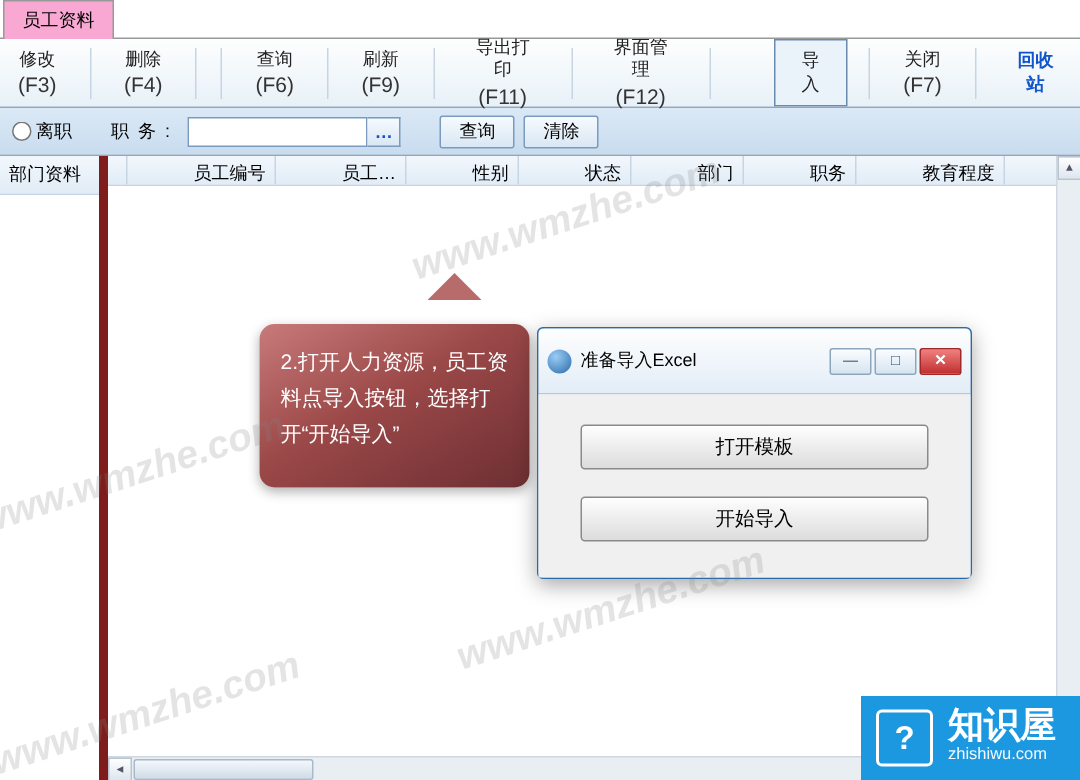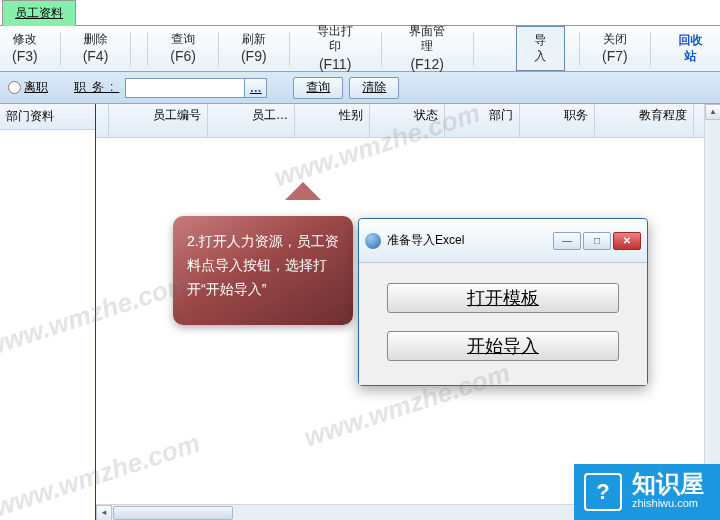--- a/index.html
+++ b/index.html
@@ -1,42 +1,42 @@
 <!DOCTYPE html>
 <html><head>
 <meta charset="utf-8">
 <style>
 * { box-sizing: border-box; margin: 0; padding: 0; font-family: "Microsoft YaHei", SimSun, sans-serif; font-size: 12px; }
 body { background: #fff; width: 720px; height: 520px; overflow: hidden; position: relative; }
 
 .tab-strip { display: flex; align-items: flex-end; height: 26px; padding-left: 2px; border-bottom: 1px solid #999; background: #fff; }
 .tab { padding: 4px 12px; border: 1px solid #999; border-bottom: none; background: #fff; position: relative; top: 1px; }
-.tab.active { background: #86efac; text-decoration: underline; }
+.tab.active { background: #f9a8d4; }
 
 .toolbar { display: flex; align-items: center; height: 46px; background: linear-gradient(#fdfefe,#e8f1f8); border-bottom: 1px solid #8fa8c0; padding: 0 4px; gap: 12px; }
 .toolbar-item { text-align: center; padding: 4px 8px; cursor: pointer; line-height: 1.3; color: #222; }
 .toolbar-item .shortcut { font-size: 14px; color: #333; }
 .toolbar-item.import { border: 1px solid #6a8bb0; background: #eaf2fa; padding: 6px 12px; margin-left: 28px; }
 .toolbar-item.recycle { color: #1155cc; font-weight: bold; }
 .toolbar-sep { width: 1px; background: #c6d5e3; height: 34px; margin: 0 2px; }
 
-.filter-bar { display: flex; align-items: center; height: 32px; background: linear-gradient(#dbe9f6,#c8dcef); border-bottom: 1px solid #8fa8c0; padding: 0 8px; gap: 6px; text-decoration: underline; }
+.filter-bar { display: flex; align-items: center; height: 32px; background: linear-gradient(#dbe9f6,#c8dcef); border-bottom: 1px solid #8fa8c0; padding: 0 8px; gap: 6px; }
 .radio-wrap { display: flex; align-items: center; gap: 3px; }
 .filter-label { letter-spacing: 6px; }
 .combo { display: flex; align-items: center; }
 .combo input { width: 120px; height: 20px; border: 1px solid #7a9bbd; background: #fff; padding: 0 4px; }
 .combo .picker { width: 22px; height: 20px; border: 1px solid #7a9bbd; border-left: none; background: linear-gradient(#f6fafe,#d9e7f4); color: #2a5; font-weight: bold; text-align: center; line-height: 18px; cursor: pointer; color:#1155cc;}
 .fbtn { height: 22px; padding: 0 12px; border: 1px solid #7a9bbd; background: linear-gradient(#f6fafe,#d9e7f4); cursor: pointer; border-radius: 2px; }
 
 .content { display: flex; height: calc(520px - 26px - 46px - 32px); }
-.sidebar { width: 96px; border-right: 1px solid #7f1d1d; background: #fff; }
+.sidebar { width: 72px; border-right: 6px solid #7f1d1d; background: #fff; }
 .side-header { padding: 4px 6px; background: linear-gradient(#f2f7fc,#e1ecf6); border-bottom: 1px solid #c6d5e3; }
 
 .grid { flex: 1; overflow: hidden; position: relative; }
-.grid-header { display: flex; background: linear-gradient(#f2f7fc,#e1ecf6); border-bottom: 1px solid #c6d5e3; height: 34px; gap: 38px; }
+.grid-header { display: flex; background: linear-gradient(#f2f7fc,#e1ecf6); border-bottom: 1px solid #c6d5e3; height: 20px; gap: 38px; }
 .gh { border-right: 1px solid #c6d5e3; padding: 3px 6px; white-space: nowrap; }
 
 .scrollbar-h { position: absolute; left: 0; right: 16px; bottom: 0; height: 16px; background: #e9eef3; border-top: 1px solid #cfd8e0; display: flex; }
 .sb-btn { width: 16px; height: 16px; background: linear-gradient(#fefefe,#dde6ee); border: 1px solid #b8c4cf; text-align: center; font-size: 9px; line-height: 13px; color: #556; }
 .sb-track { flex: 1; position: relative; }
 .sb-thumb { position: absolute; left: 0; top: 0; width: 120px; height: 14px; margin: 1px; background: linear-gradient(#f4f8fc,#cfdbe7); border: 1px solid #a9b9c8; border-radius: 2px; }
 .scrollbar-v { position: absolute; top: 0; right: 0; bottom: 16px; width: 16px; background: #e9eef3; border-left: 1px solid #cfd8e0; display: flex; flex-direction: column; }
 .sb-track-v { flex: 1; position: relative; }
 .corner { position: absolute; right: 0; bottom: 0; width: 16px; height: 16px; background: #e9eef3; }
 
@@ -44,21 +44,21 @@
 .callout:after { content: ""; position: absolute; top: -34px; right: 32px; width: 0; height: 0; border: 18px solid transparent; border-bottom-color: #b86b6b; border-top: none; }
 
 .dialog { position: absolute; left: 358px; top: 218px; width: 290px; background: #f0f0f0; border: 1px solid #2a6aa8; border-radius: 4px; box-shadow: 0 4px 14px rgba(0,0,0,0.35); }
 .dlg-title { height: 44px; background: linear-gradient(#fefefe,#e2edf7); border-bottom: 1px solid #b7c7d7; display: flex; align-items: center; padding: 0 6px; border-radius: 4px 4px 0 0; }
 .dlg-icon { width: 16px; height: 16px; border-radius: 50%; background: radial-gradient(circle at 35% 30%, #9acdf5, #2a6aa8); margin-right: 6px; position:relative;}
 .dlg-title-text { flex: 1; font-size: 12px; }
 .win-btns { display: flex; gap: 2px; }
 .win-btn { width: 28px; height: 18px; border: 1px solid #8ea6bd; background: linear-gradient(#fafdff,#d6e4f0); border-radius: 2px; text-align: center; line-height: 15px; font-size: 10px; color: #34506b; }
 .win-btn.close { background: linear-gradient(#f08080,#c03030); border-color: #a02828; color: #fff; font-weight: bold; }
 .dlg-body { padding: 20px 28px 24px; display: flex; flex-direction: column; gap: 18px; background: #f0f0f0; }
-.dlg-btn { height: 30px; border: 1px solid #8a8a8a; background: linear-gradient(#fefefe,#dcdcdc); border-radius: 3px; cursor: pointer; font-size: 18px; text-decoration: underline; }
+.dlg-btn { height: 30px; border: 1px solid #8a8a8a; background: linear-gradient(#fefefe,#dcdcdc); border-radius: 3px; cursor: pointer; font-size: 13px; }
 
 .watermark { position: absolute; color: rgba(130,130,130,0.22); font-size: 26px; font-weight: bold; transform: rotate(-18deg); font-style: italic; pointer-events: none; }
 .wm1 { left: -20px; top: 300px; }
 .wm2 { left: -10px; top: 460px; }
 .wm3 { left: 300px; top: 390px; }
 .wm4 { left: 270px; top: 130px; }
 
 .brand { position: absolute; right: 0; bottom: 0; display: flex; align-items: center; background: #1b98e0; color: #fff; height: 56px; padding: 0 16px 0 10px; }
 .brand .logo { width: 38px; height: 38px; border: 2px solid #fff; border-radius: 4px; display: flex; align-items: center; justify-content: center; margin-right: 10px; font-size: 22px; font-weight: bold; }
 .brand .cn { font-size: 24px; font-weight: bold; line-height: 1; }

